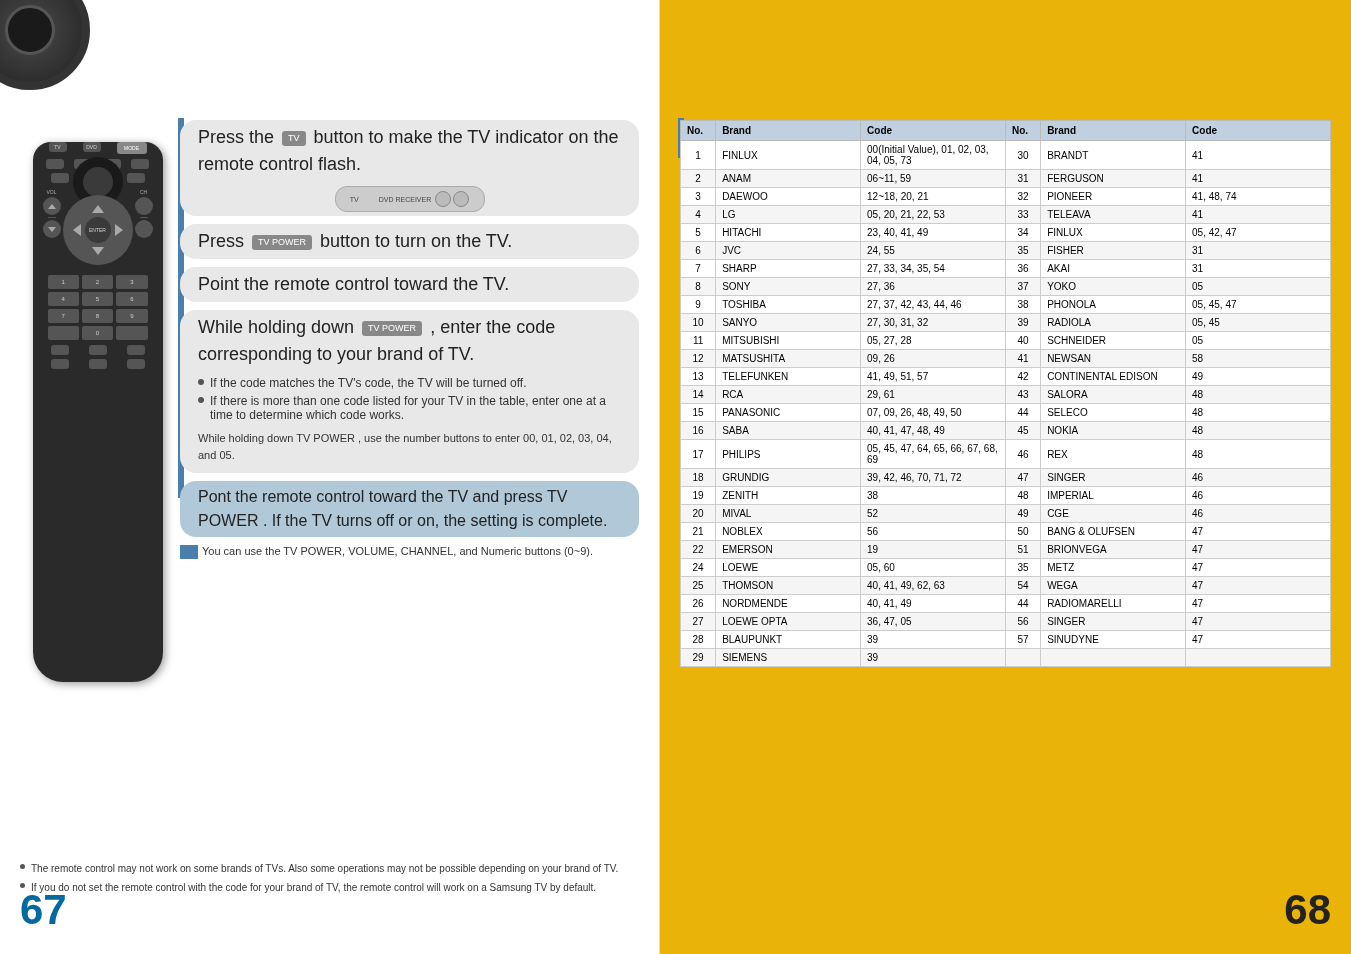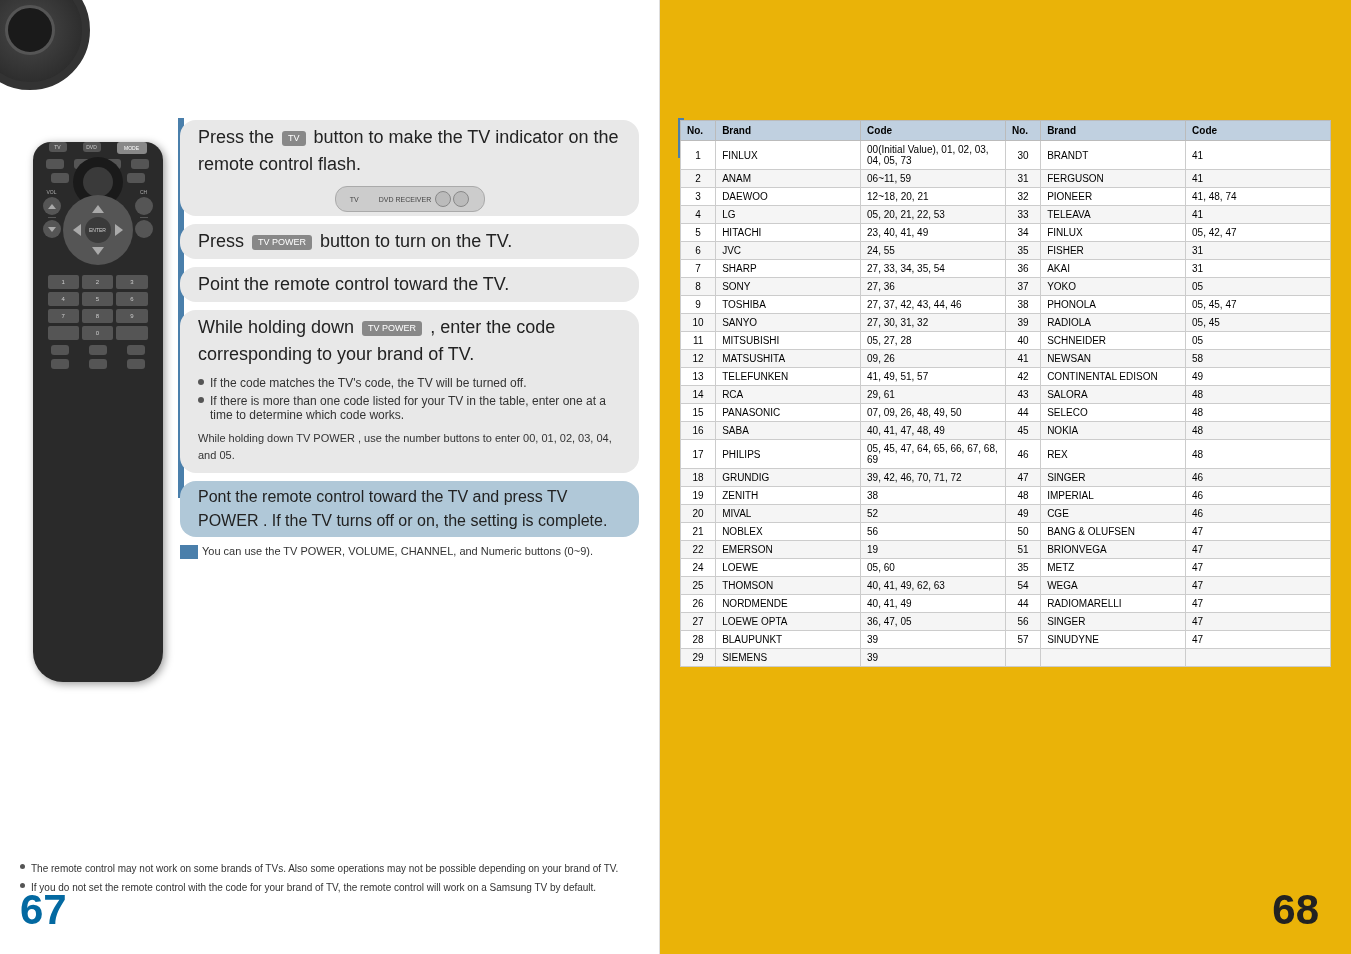--- a/index.html
+++ b/index.html
@@ -260,21 +260,21 @@
       bottom: 20px;
       left: 20px;
       font-size: 42px;
       font-weight: bold;
       color: #0369a1;
     }
 
     .page-number-right {
       position: absolute;
       bottom: 20px;
-      right: 32px;
+      right: 20px;
       font-size: 42px;
       font-weight: bold;
       color: #222;
     }
 
     .bottom-notes {
       position: absolute;
       bottom: 55px;
       left: 20px;
       right: 20px;

